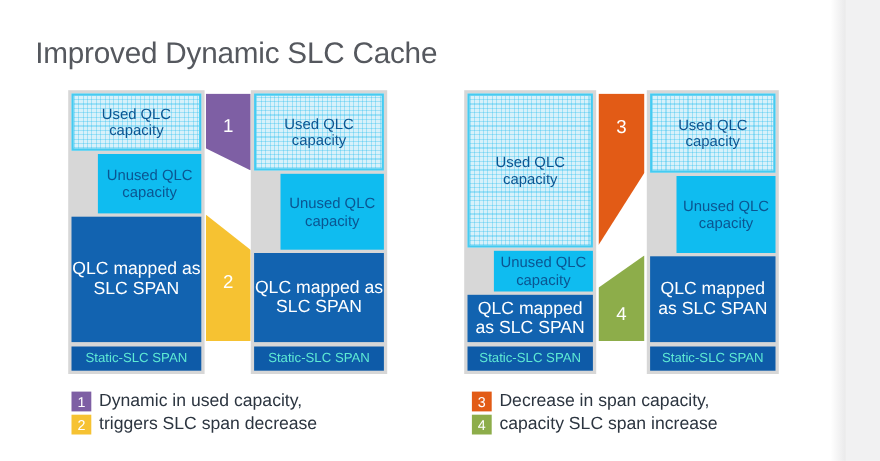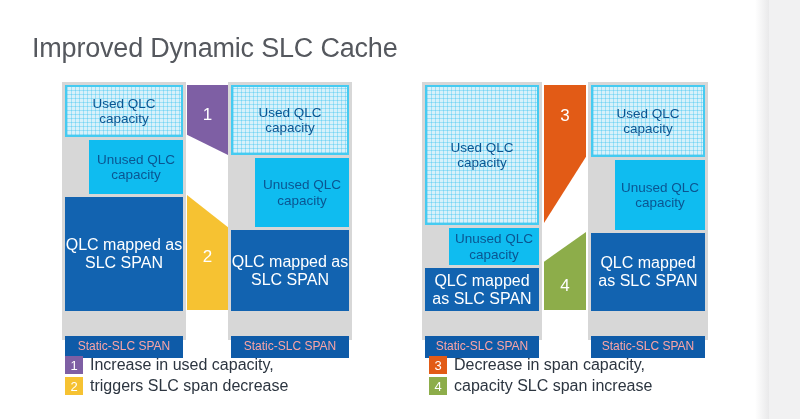--- a/index.html
+++ b/index.html
@@ -20,21 +20,21 @@
     display:flex;align-items:center;justify-content:center;text-align:center;
     line-height:1.12;}
   .seg span{display:block;}
   .seg-used{background-color:#d8f1fa;
     background-image:
       repeating-linear-gradient(0deg,rgba(21,185,238,.30) 0 1px,transparent 1px 4px),
       repeating-linear-gradient(90deg,rgba(21,185,238,.30) 0 1px,transparent 1px 4px);
     border:2px solid #45cbf1;color:#0b5591;font-size:13.5px;}
   .seg-unused{background:#0fbcf0;color:#0b5591;font-size:13.5px;margin-left:24px;}
   .seg-slc{background:#1263b0;color:#ffffff;font-size:16px;}
-  .seg-static{background:#0e5ba8;color:#fca5a5;font-size:12px;margin-top:21px;}
+  .seg-static{background:#0e5ba8;color:#5eead4;font-size:12px;}
 
   
   .connector{position:absolute;}
   .connector .num{position:absolute;left:0;right:0;text-align:center;
     color:#ffffff;font-size:17px;}
   .c1{left:187px;top:85px;width:41px;height:70px;background:#7e5fa4;
       clip-path:polygon(0 0,100% 0,100% 100%,0 71%);}
   .c2{left:187px;top:195px;width:41px;height:115px;background:#f6c232;
       clip-path:polygon(0 0,100% 28%,100% 100%,0 100%);}
   .c3{left:544px;top:85px;width:42px;height:138px;background:#e25b16;
@@ -131,21 +131,21 @@
     <div class="seg seg-slc" style="top:151px;height:78px;">
       <span>QLC mapped as SLC SPAN</span>
     </div>
     <div class="seg seg-static" style="top:233px;height:22px;">
       <span>Static-SLC SPAN</span>
     </div>
   </div>
 
   <div class="legend-item" style="left:65px;top:356px;">
     <span class="legend-swatch sw-purple">1</span>
-    <span class="legend-text">Increase in used capacity,</span>
+    <span class="legend-text">Dynamic in used capacity,</span>
   </div>
   <div class="legend-item" style="left:65px;top:377px;">
     <span class="legend-swatch sw-yellow">2</span>
     <span class="legend-text">triggers SLC span decrease</span>
   </div>
 
   <div class="legend-item" style="left:429px;top:356px;">
     <span class="legend-swatch sw-orange">3</span>
     <span class="legend-text">Decrease in span capacity,</span>
   </div>

